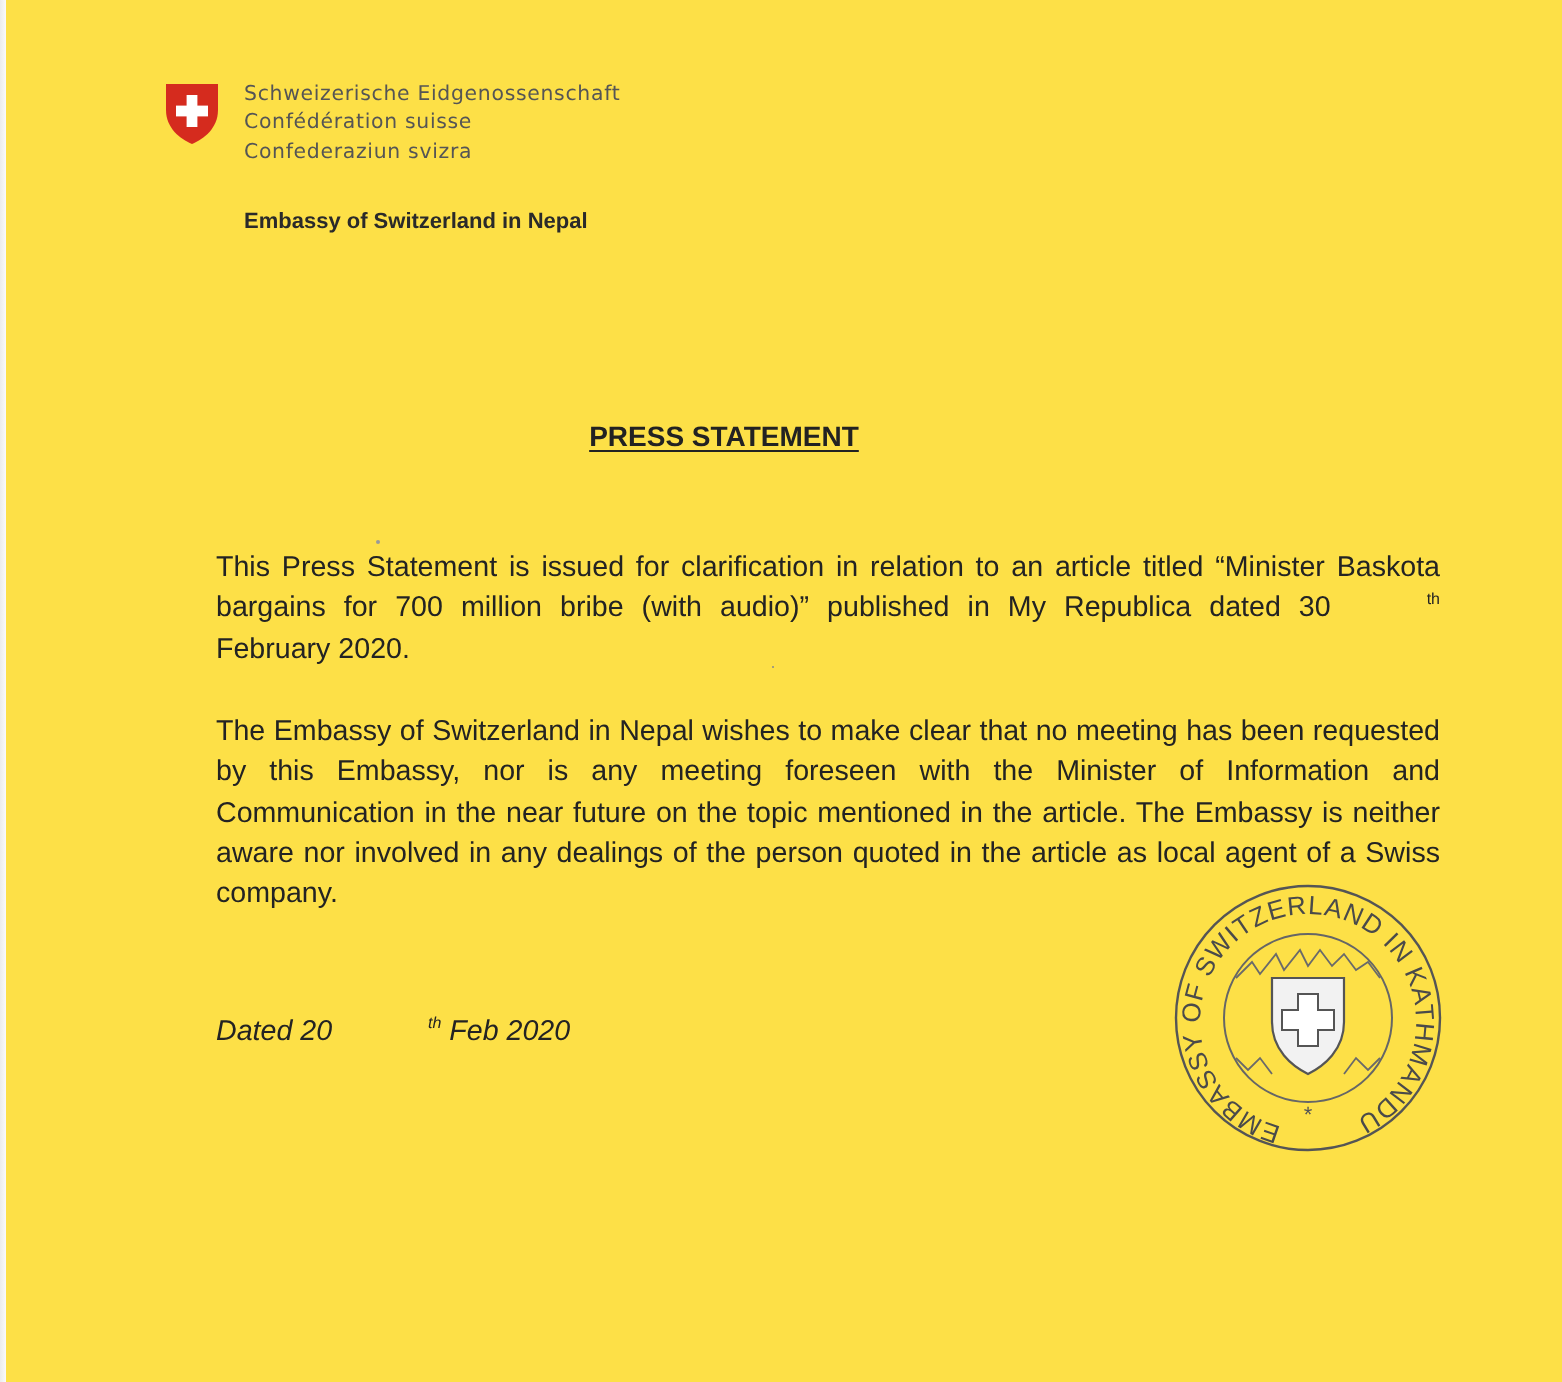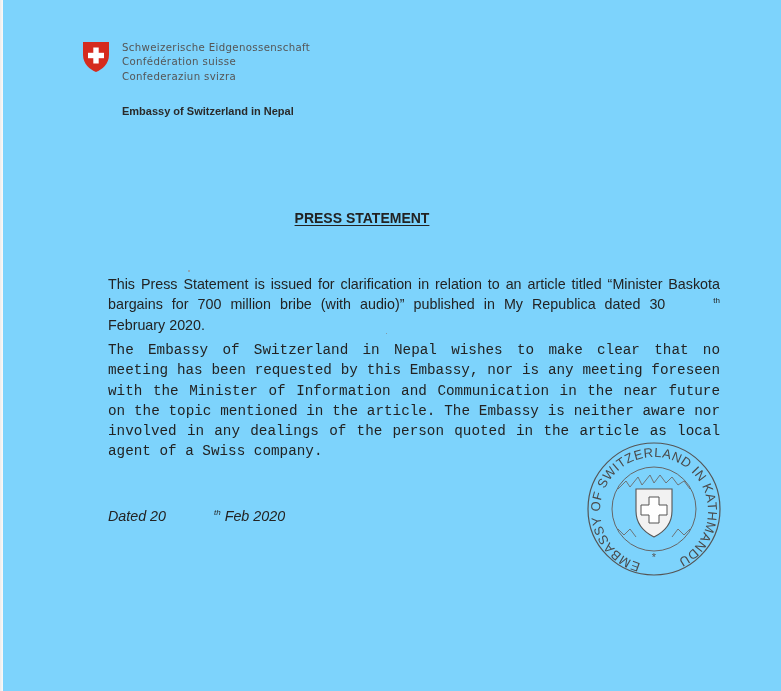--- a/index.html
+++ b/index.html
@@ -4,21 +4,21 @@
   <style>
     html, body { margin: 0; padding: 0; }
     body {
       width: 781px; height: 691px;
       background: #ffffff;
       position: relative;
       overflow: hidden;
       font-family: "Liberation Sans", sans-serif;
       color: #1f1f1f;
     }
-    .page { position: absolute; inset: 0; background: #7dd3fc; }
+    .page { position: absolute; inset: 0; background: #fde047; }
     .left-edge {
       position: absolute; left: 0; top: 0; width: 3px; height: 691px;
       background: linear-gradient(to right, #ececec, #fafafa);
     }
     .letterhead { position: absolute; left: 82px; top: 41px; }
     .shield {
       position: absolute; left: 0; top: 0; width: 28px; height: 32px;
     }
     .langs {
       position: absolute; left: 40px; top: 0px;
@@ -38,21 +38,21 @@
       font-weight: bold; font-size: 14px; color: #222;
     }
     .title span { text-decoration: underline; text-underline-offset: 2px; }
     .para {
       position: absolute; left: 108px; width: 612px;
       font-family: "Liberation Sans", sans-serif;
       font-size: 14.3px; line-height: 20.3px; color: #232323;
       text-align: justify;
     }
     .p1 { top: 274px; }
-    .p2 { top: 340px; font-family: Liberation Mono, monospace; }
+    .p2 { top: 356px; }
     .dated {
       position: absolute; left: 108px; top: 508px;
       font-size: 14.3px; color: #232323; white-space: nowrap; font-style: italic;
     }
     sup { font-size: 8px; vertical-align: 6px; line-height: 0; padding-left: 48px; }
     .stamp { position: absolute; left: 578px; top: 437px; width: 152px; height: 142px; }
     .speck { position: absolute; width: 2px; height: 2px; background: #888; border-radius: 1px; }
   </style>
 </head>
 <body>

